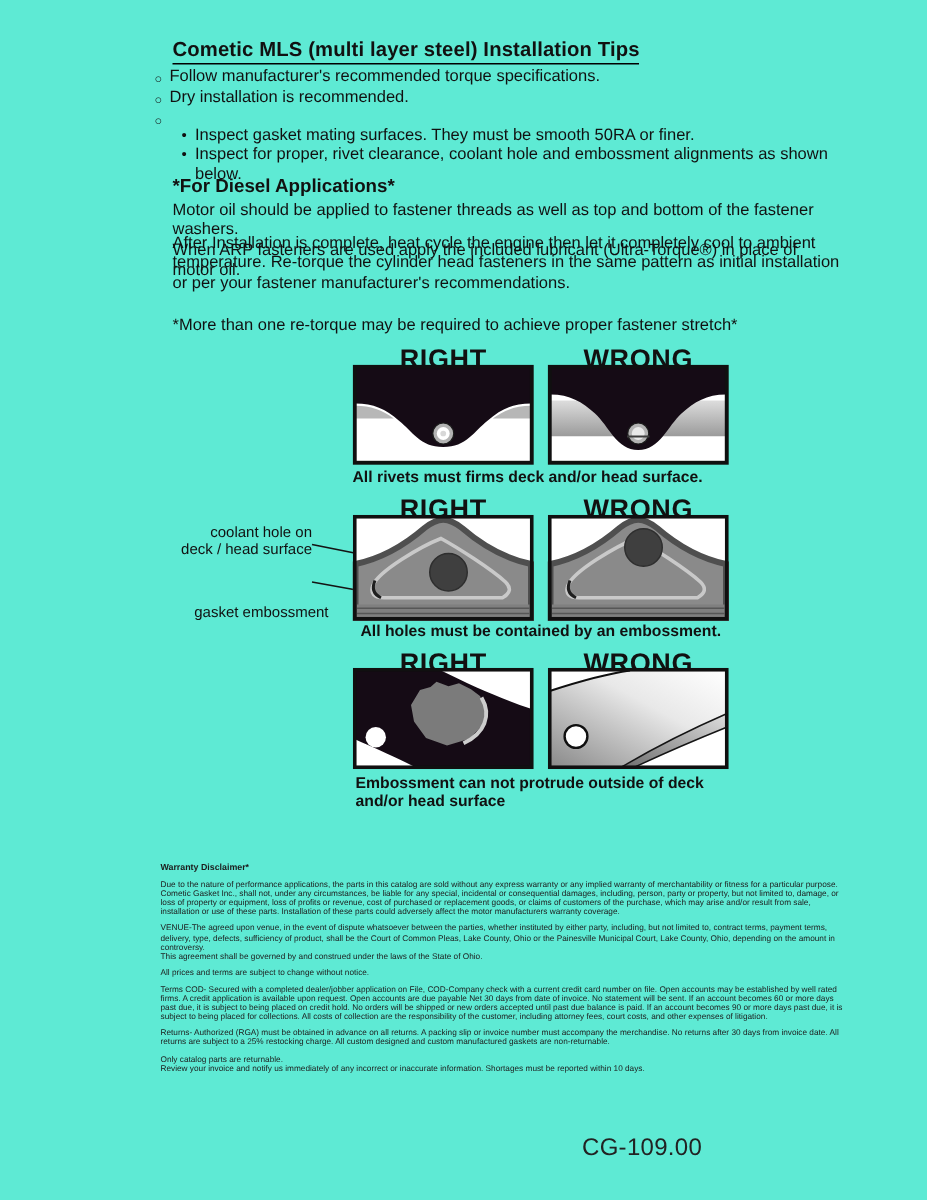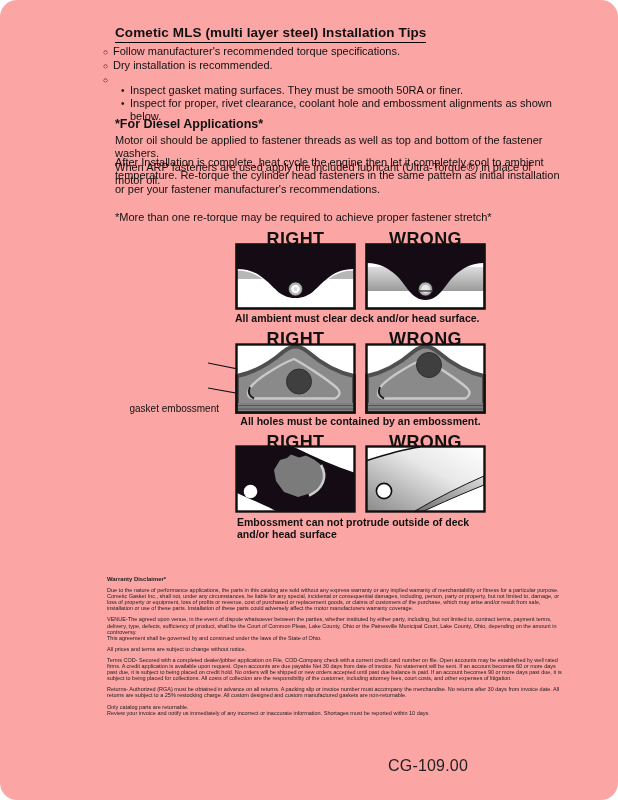--- a/index.html
+++ b/index.html
@@ -1,17 +1,17 @@
 <!DOCTYPE html>
 <html><head>
 <meta charset="utf-8">
 <style>
   html,body{margin:0;padding:0;background:#ffffff;}
-  .page{position:relative;width:618px;height:800px;background:#fca5a5;
-        font-family:"Liberation Sans",sans-serif;color:#111;overflow:hidden;border-radius:17px;}
+  .page{position:relative;width:618px;height:800px;background:#5eead4;
+        font-family:"Liberation Sans",sans-serif;color:#111;overflow:hidden;}
   .abs{position:absolute;}
   .title{font-weight:bold;font-size:13.5px;letter-spacing:.1px;
          border-bottom:1.7px solid #000;padding-bottom:2px;}
   .body-text{font-size:11px;line-height:13.3px;}
   .pre{white-space:pre-line;}
   .bullet-row{display:flex;font-size:11px;line-height:13.2px;}
   .bullet-row .marker{width:10px;flex:0 0 10px;font-size:8.5px;padding-top:1px;}
   .sub-bullet-row{display:flex;font-size:11px;line-height:13.2px;}
   .sub-bullet-row .marker{width:9px;flex:0 0 9px;font-size:10px;}
   .section-heading{font-weight:bold;font-size:12.5px;}
@@ -91,25 +91,27 @@
     <rect x="2" y="48" width="117" height="17" fill="#ffffff"></rect>
     <path d="M2,2 H119 V20 C106,20 98,25 89.5,32.5 C80,41 75,57 60.5,57 C46,57 41,41 31.5,32.5 C23,25 15,20 2,20 Z" fill="#150b15"></path>
     <g>
       <circle cx="60.5" cy="46" r="7" fill="#b3b3b3" stroke="#1c1c1c" stroke-width="0.8"></circle>
       <circle cx="60.5" cy="46" r="4.3" fill="#e9e9e9"></circle>
       <line x1="53" y1="48" x2="68" y2="48" stroke="#3c3c3c" stroke-width="1.4"></line>
     </g>
     <rect x="1.5" y="1.5" width="118" height="64" fill="none" stroke="#101010" stroke-width="2.6"></rect>
   </svg>
 
-  <div class="abs caption" style="left:235px;top:313px;width:280px;">All ambient must clear deck and/or head surface.</div>
+  <div class="abs caption" style="left:235px;top:313px;width:280px;">All rivets must firms deck and/or head surface.</div>
 
   <div class="abs dg-header" style="left:235px;top:329px;width:121px;">RIGHT</div>
   <div class="abs dg-header" style="left:365px;top:329px;width:121px;">WRONG</div>
 
+  <div class="abs dg-label pre" style="left:88px;top:350px;width:120px;">coolant hole on
+deck / head surface</div>
   <div class="abs dg-label" style="left:99px;top:383px;width:120px;margin-top:20px;">gasket embossment</div>
 
   <svg class="abs" style="left:206px;top:356px;" width="100" height="50" viewBox="0 0 100 50">
     <line x1="2" y1="7" x2="92" y2="25" stroke="#141414" stroke-width="1.1"></line>
     <circle cx="92" cy="25" r="1.7" fill="#ffffff"></circle>
     <line x1="2" y1="32" x2="52" y2="41" stroke="#141414" stroke-width="1.1"></line>
   </svg>
 
   <svg class="abs" style="left:235px;top:343px;" width="121" height="71" viewBox="0 0 121 71">
     <rect x="1.5" y="1.5" width="118" height="68" fill="#ffffff"></rect>

